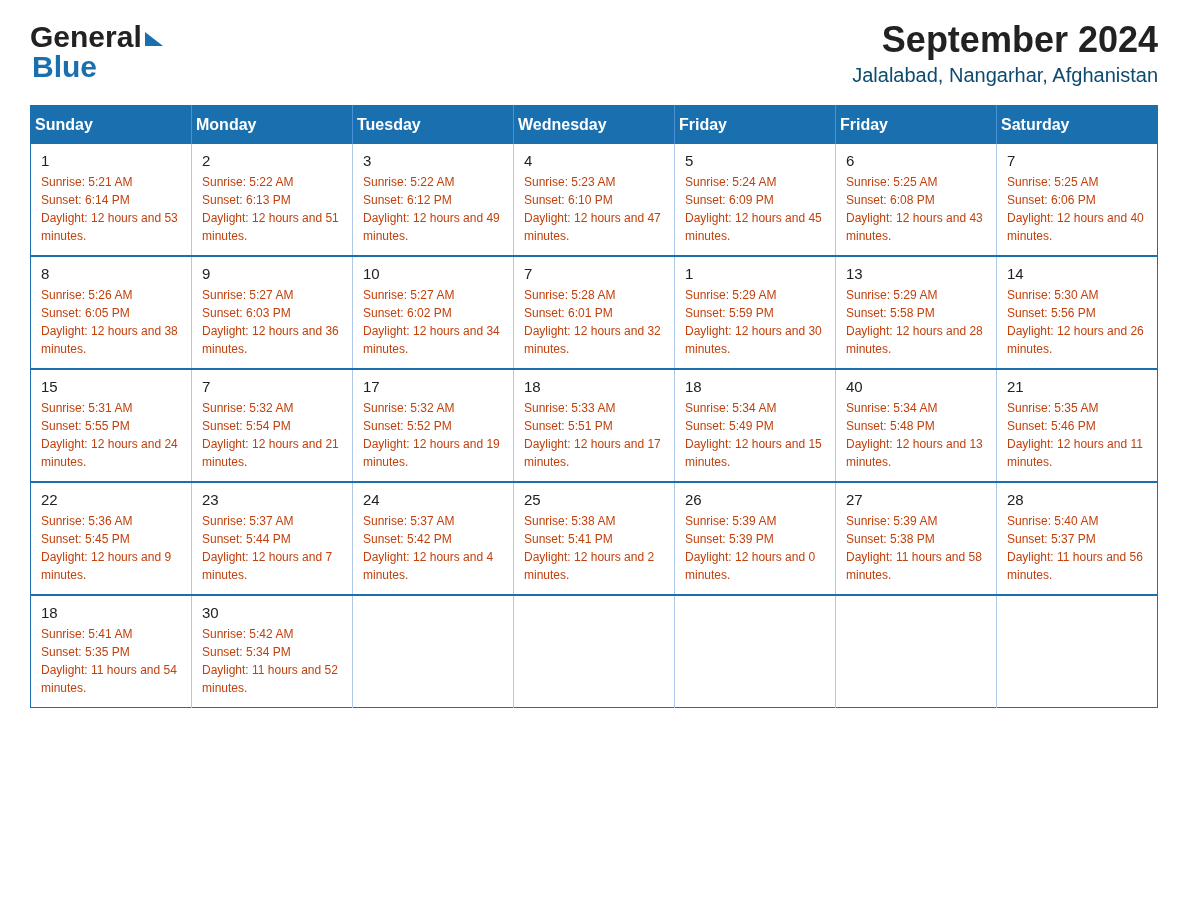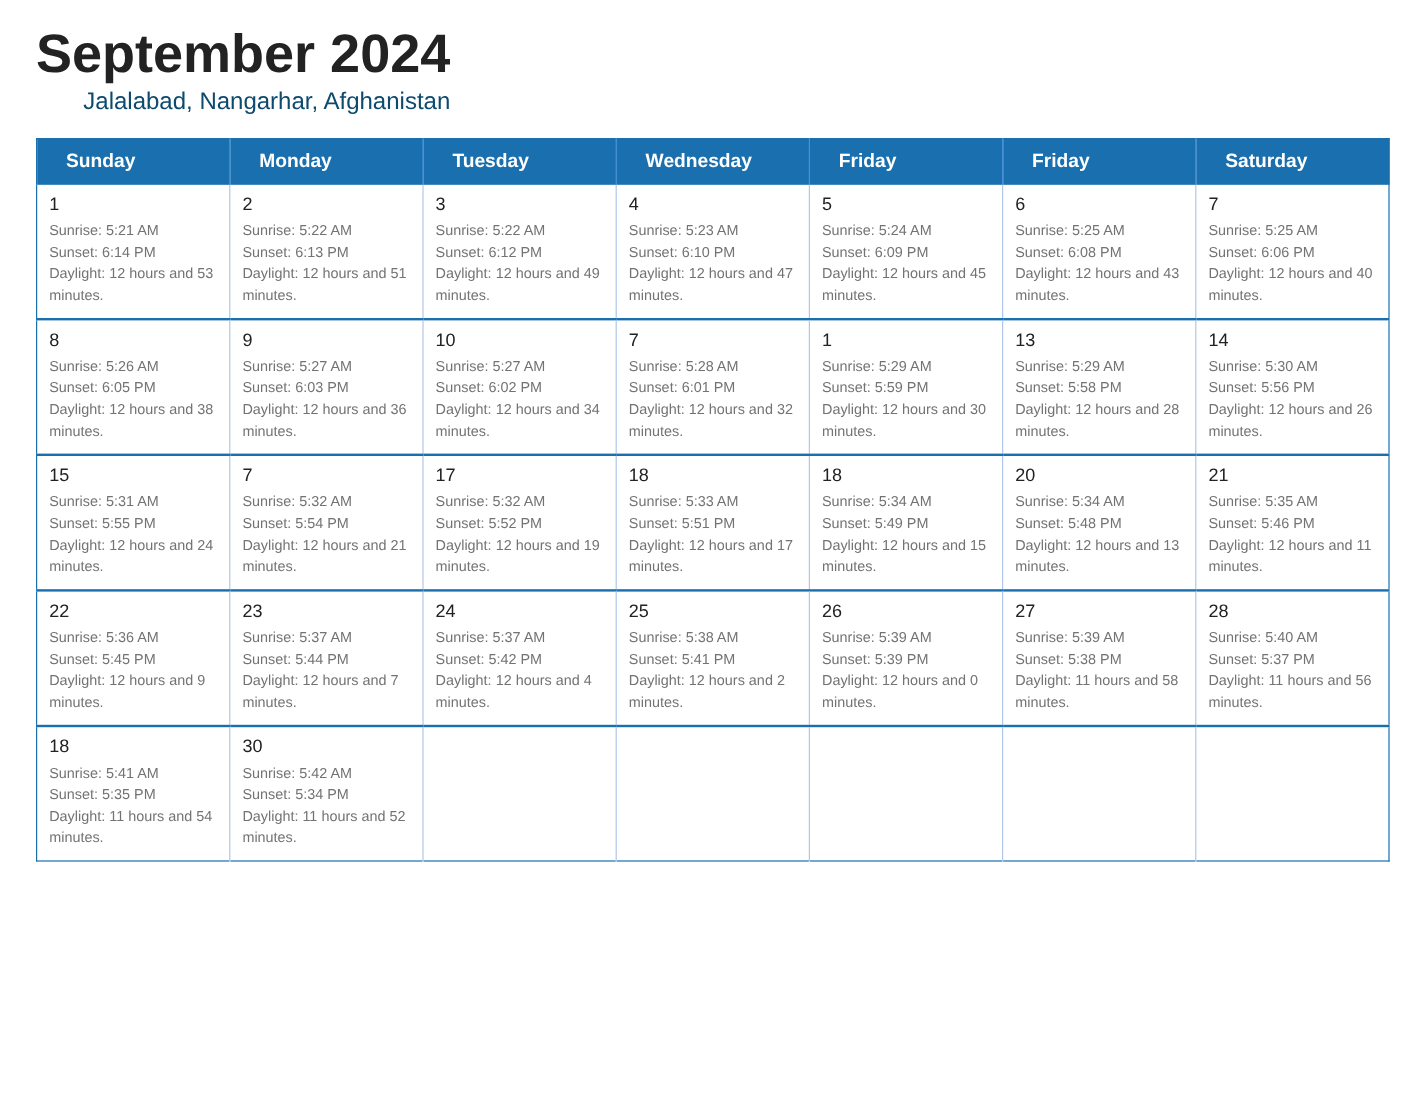--- a/index.html
+++ b/index.html
@@ -12,41 +12,41 @@
     .header {
       display: flex;
       justify-content: space-between;
       align-items: flex-start;
       margin-bottom: 18px;
     }
     .title-block {
       text-align: right;
     }
     .month-title {
-      font-size: 45px;
+      font-size: 36px;
       font-weight: bold;
       color: #222;
       line-height: 1.1;
     }
     .location-title {
       font-size: 20px;
       color: #0c4a6e;
       margin-top: 4px;
     }
     .calendar {
       width: 100%;
       border-collapse: collapse;
       border: 1.5px solid #1a6faf;
     }
     .calendar th {
       background: #1a6faf;
       color: #fff;
       font-size: 16px;
       font-weight: bold;
-      padding: 10px 24px;
+      padding: 10px 4px;
       text-align: left;
       border-right: 1px solid #4a90d9;
     }
     .calendar th:last-child {
       border-right: none;
     }
     .calendar td {
       vertical-align: top;
       padding: 8px 10px 10px 10px;
       border-right: 1px solid #b0c8e8;
@@ -64,21 +64,21 @@
     }
     .day-number {
       font-size: 15px;
       font-weight: normal;
       margin-bottom: 4px;
       color: #222;
     }
     .day-info {
       font-size: 12px;
       line-height: 1.5;
-      color: #737373;
+      color: #c2410c;
     }
     .empty-cell {
       background: #fff;
     }
     .logo-wrapper {
       display: flex;
       flex-direction: column;
     }
     .logo-line1 {
       display: flex;
@@ -103,20 +103,27 @@
       font-weight: bold;
       color: #1a6faf;
       margin-top: -4px;
       padding-left: 2px;
     }
   </style>
 </head>
 <body>
 
 <div class="header">
+  <div class="logo-wrapper">
+    <div class="logo-line1">
+      <span class="logo-general">General</span>
+      <div class="logo-arrow"></div>
+    </div>
+    <div class="logo-line2">Blue</div>
+  </div>
   <div class="title-block">
     <div class="month-title">September 2024</div>
     <div class="location-title">Jalalabad, Nangarhar, Afghanistan</div>
   </div>
 </div>
 
 <table class="calendar">
   <thead>
     <tr>
     <th>Sunday</th>
@@ -204,21 +211,21 @@
         </td>
         <td>
           <div class="day-number">18</div>
           <div class="day-info">Sunrise: 5:33 AM<br>Sunset: 5:51 PM<br>Daylight: 12 hours and 17 minutes.</div>
         </td>
         <td>
           <div class="day-number">18</div>
           <div class="day-info">Sunrise: 5:34 AM<br>Sunset: 5:49 PM<br>Daylight: 12 hours and 15 minutes.</div>
         </td>
         <td>
-          <div class="day-number">20</div>
+          <div class="day-number">40</div>
           <div class="day-info">Sunrise: 5:34 AM<br>Sunset: 5:48 PM<br>Daylight: 12 hours and 13 minutes.</div>
         </td>
         <td>
           <div class="day-number">21</div>
           <div class="day-info">Sunrise: 5:35 AM<br>Sunset: 5:46 PM<br>Daylight: 12 hours and 11 minutes.</div>
         </td>
       </tr>
       <tr>
         <td>
           <div class="day-number">22</div>

